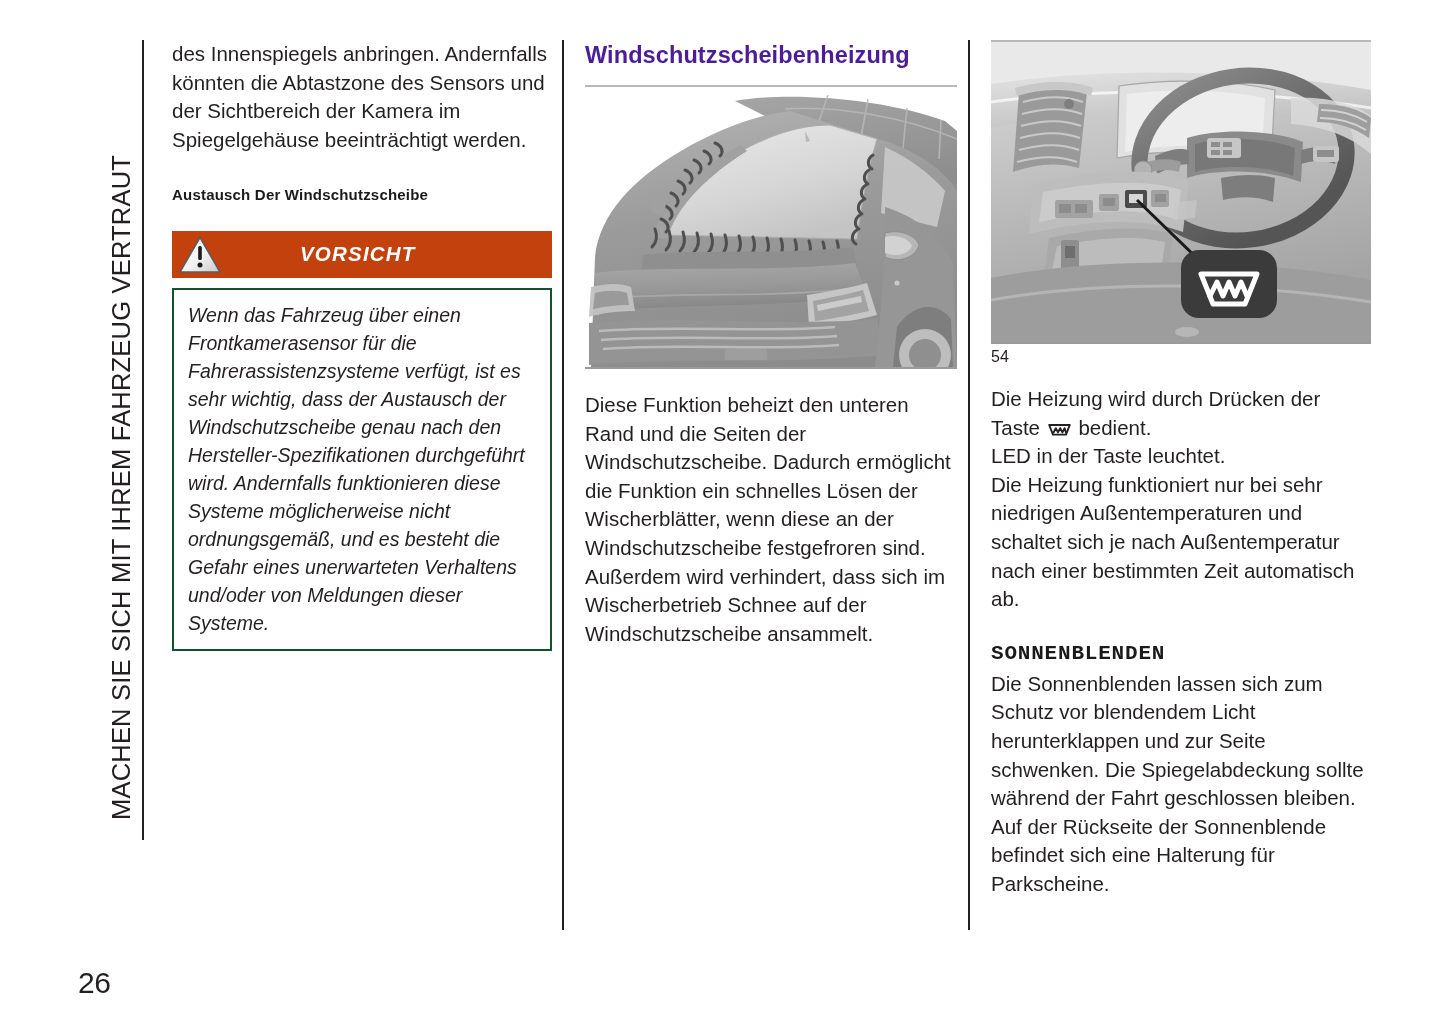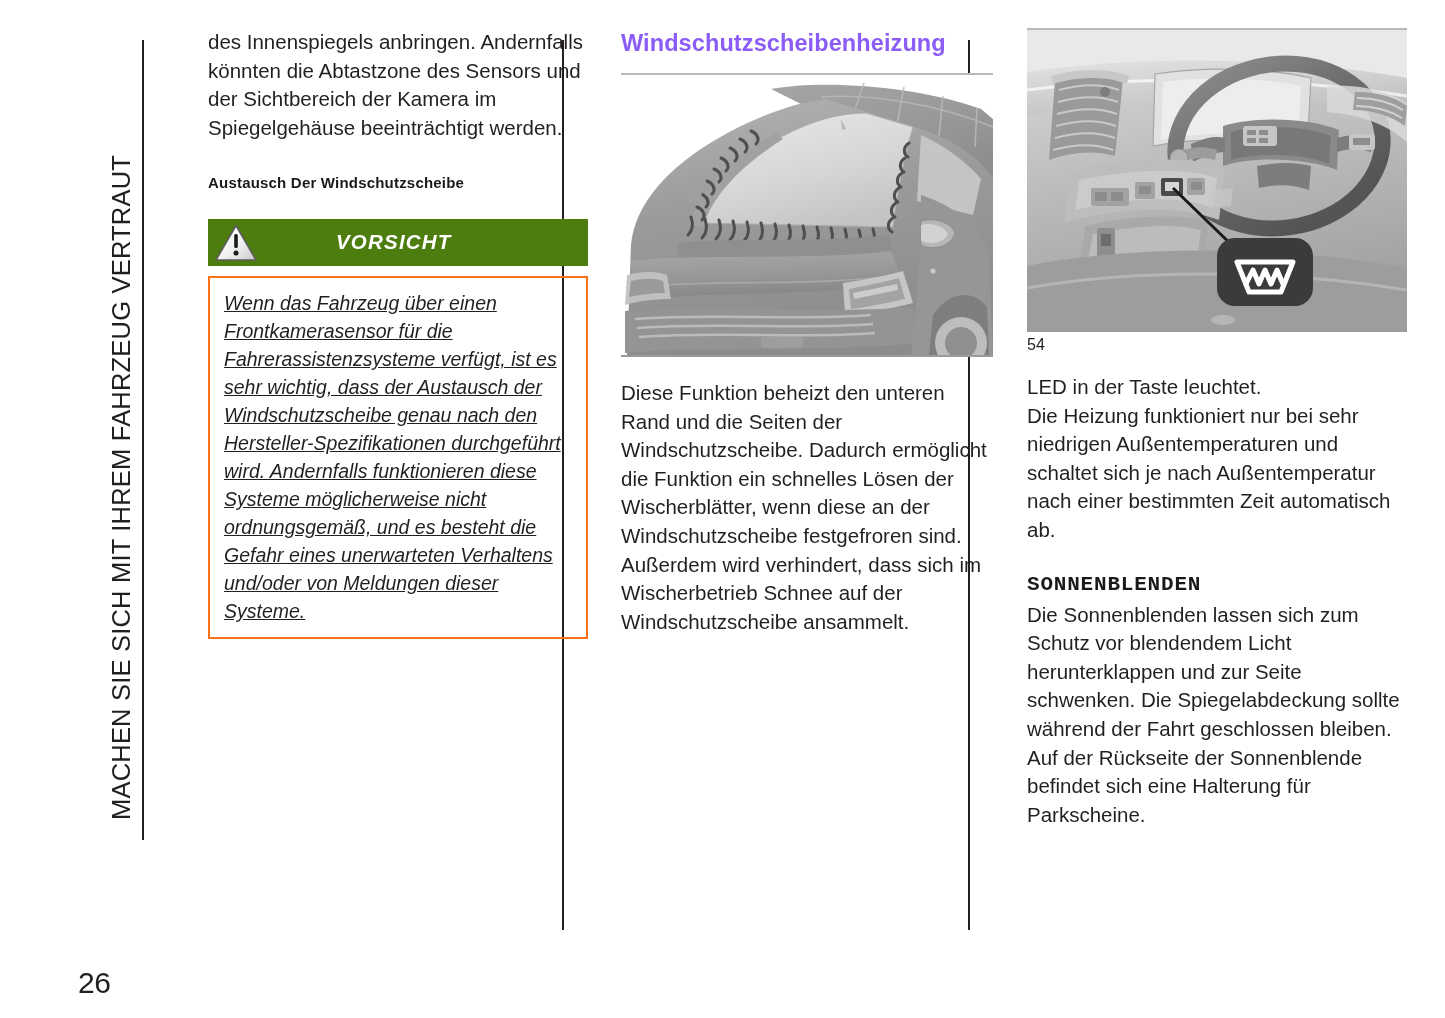--- a/index.html
+++ b/index.html
@@ -71,22 +71,21 @@
     width: 2px;
     height: 890px;
     background: #231f20;
   }
   #rule-1 { left: 562px; }
   #rule-2 { left: 968px; }
 
   
   .col {
     position: absolute;
-    top: 28px;
-    margin-left: 36px;
+    top: 40px;
   }
   #col-1 { left: 172px; width: 380px; }
   #col-2 { left: 585px; width: 372px; }
   #col-3 { left: 991px; width: 380px; }
 
   
   .body-text {
     font-size: 20.5px;
     line-height: 28.6px;
     color: #231f20;
@@ -101,37 +100,37 @@
     margin: 26px 0 0 0;
     letter-spacing: 0.2px;
     color: #1a1a1a;
   }
   h2.big-head {
     font-size: 23.5px;
     font-weight: bold;
     line-height: 31px;
     margin: 0;
     letter-spacing: 0.1px;
-    color: #8b5cf6;
+    color: #4c1d95;
   }
   h3.caps-head {
     font-size: 21px;
     font-weight: bold;
     line-height: 27px;
     margin: 26px 0 3px 0;
     letter-spacing: 0.8px;
     color: #1a1a1a;
     font-family: Liberation Mono, monospace;
   }
 
   
   .warn-bar {
     margin-top: 22px;
     height: 47px;
-    background: #4d7c0f;
+    background: #c2410c;
     position: relative;
   }
   .warn-tri {
     position: absolute;
     left: 6px;
     top: 4px;
     width: 44px;
     height: 40px;
   }
   .warn-label {
@@ -139,23 +138,22 @@
     left: 128px;
     top: 11px;
     font-size: 20.5px;
     font-weight: bold;
     font-style: italic;
     letter-spacing: 1.2px;
     color: #ffffff;
   }
   .warn-box {
     margin-top: 10px;
-    border: 2px solid #f97316;
+    border: 2px solid #14532d;
     padding: 11px 14px 12px 14px;
-    text-decoration: underline;
   }
   .warn-box p {
     margin: 0;
     font-size: 19.5px;
     font-style: italic;
     line-height: 28px;
     color: #231f20;
   }
 
   
@@ -485,20 +483,24 @@
 
         <path d="M219 254 L226 240 L232 254 L238 240 L244 254 L250 240 L256 254" fill="none" stroke="#ffffff" stroke-width="5" stroke-linejoin="round" stroke-linecap="round"></path>
       </svg>
 
       <div class="fig-rule-bottom"></div>
       <div class="fig-num">54</div>
     </div>
 
     <div class="spacer-18"></div>
 
+    <p class="body-text"><span>Die Heizung wird durch Drücken der Taste </span><svg class="wsh-glyph" viewBox="0 0 25 15">
+          <path d="M2.2 3 L22.8 3 L19 12.6 L6 12.6 Z" fill="none" stroke="#231f20" stroke-width="1.9" stroke-linejoin="round"></path>
+          <path d="M6.6 10.4 L8.8 6.2 L11 10.4 L13.2 6.2 L15.4 10.4 L17.6 6.2 L19 10.4" fill="none" stroke="#231f20" stroke-width="1.9" stroke-linejoin="round" stroke-linecap="round"></path>
+        </svg><span> bedient.</span></p>
 
     <p class="body-text">LED in der Taste leuchtet.</p>
 
     <p class="body-text">Die Heizung funktioniert nur bei sehr niedrigen Außentemperaturen und schaltet sich je nach Außentemperatur nach einer bestimmten Zeit automatisch ab.</p>
 
 
     <h3 class="caps-head">SONNENBLENDEN</h3>
 
     <p class="body-text">Die Sonnenblenden lassen sich zum Schutz vor blendendem Licht herunterklappen und zur Seite schwenken. Die Spiegelabdeckung sollte während der Fahrt geschlossen bleiben. Auf der Rückseite der Sonnenblende befindet sich eine Halterung für Parkscheine.</p>
 

